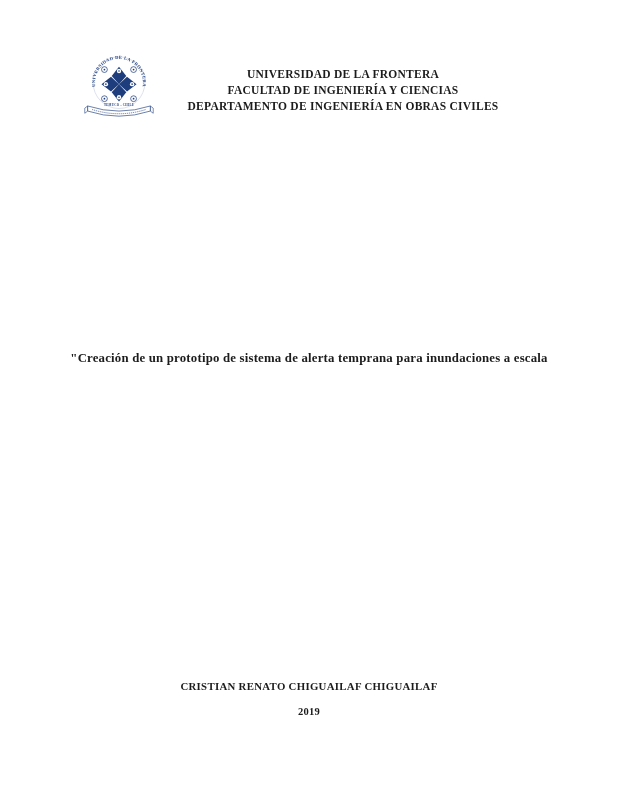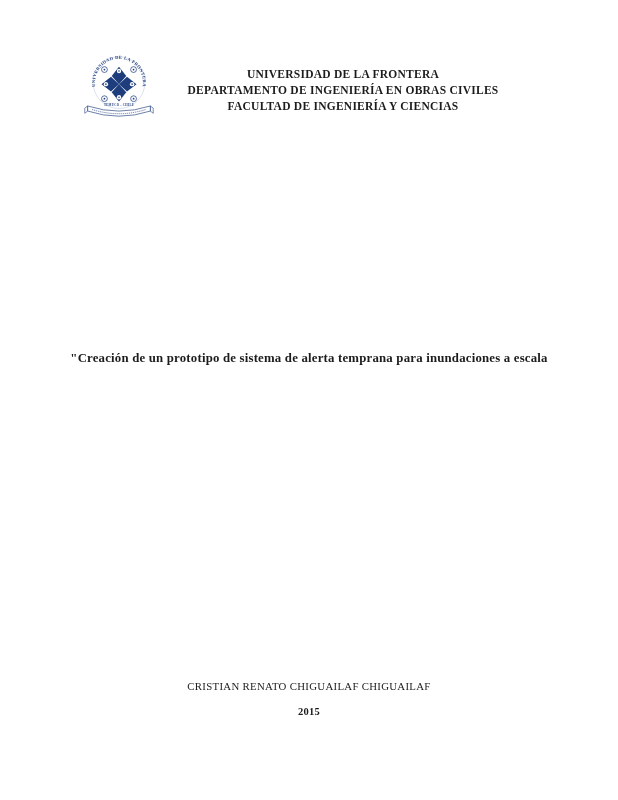--- a/index.html
+++ b/index.html
@@ -51,21 +51,21 @@
     line-height: 26.5px;
     letter-spacing: 0.2px;
   }
   .thesis-title .tline { white-space: nowrap; }
   .author-name {
     position: absolute;
     top: 679px;
     left: 0;
     width: 618px;
     text-align: center;
-    font-weight: normal;
+    font-weight: bold;
     font-size: 10.8px;
     line-height: 15px;
     letter-spacing: 0.3px;
     white-space: nowrap;
   }
   .pub-year {
     position: absolute;
     top: 704px;
     left: 0;
     width: 618px;
@@ -142,27 +142,27 @@
           <path d="M5 70 L1 73 L1 80 L5 77 Z" fill="#ffffff" stroke="#1e3d7d" stroke-width="0.8"></path>
           <path d="M91 70 L95 73 L95 80 L91 77 Z" fill="#ffffff" stroke="#1e3d7d" stroke-width="0.8"></path>
           <path d="M5 70 Q 48 84 91 70 L91 77 Q 48 91 5 77 Z" fill="#ffffff" stroke="#1e3d7d" stroke-width="0.9"></path>
           <path d="M11 74.8 Q 48 86.5 85 74.8" fill="none" stroke="#1e3d7d" stroke-width="0.9" stroke-dasharray="1.6 1.1"></path>
         </g>
       </svg>
     </div>
 
     <div class="header-text">
       <div>UNIVERSIDAD DE LA FRONTERA</div>
+      <div>FACULTAD DE INGENIERÍA Y CIENCIAS</div>
       <div>DEPARTAMENTO DE INGENIERÍA EN OBRAS CIVILES</div>
-      <div>FACULTAD DE INGENIERÍA Y CIENCIAS</div>
     </div>
 
   </div>
 
   <div class="thesis-title">
     <div class="tline">"Creación de un prototipo de sistema de alerta temprana para inundaciones a escala</div>
   </div>
 
   <div class="author-name">CRISTIAN RENATO CHIGUAILAF CHIGUAILAF</div>
 
-  <div class="pub-year">2015</div>
+  <div class="pub-year">2019</div>
 
 </div>
 
 </body></html>

